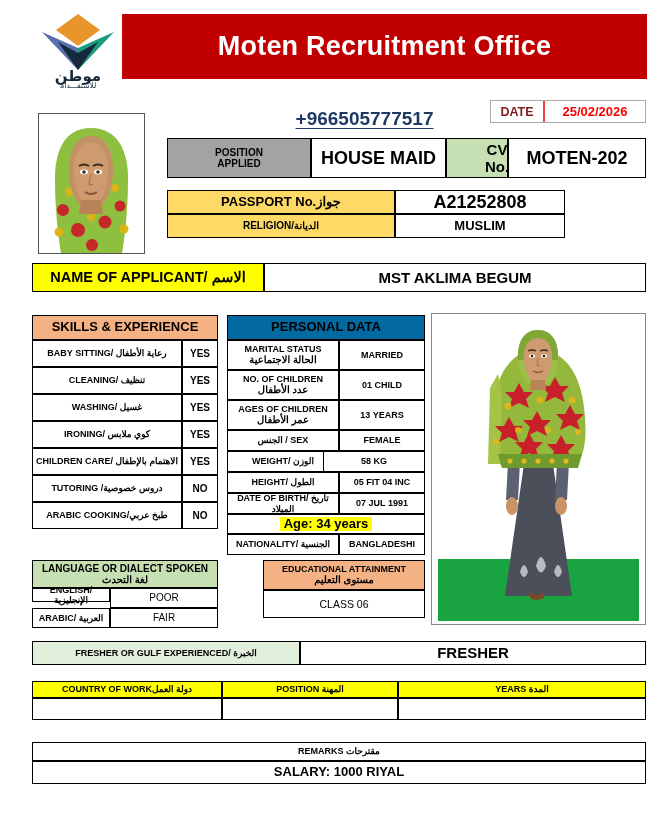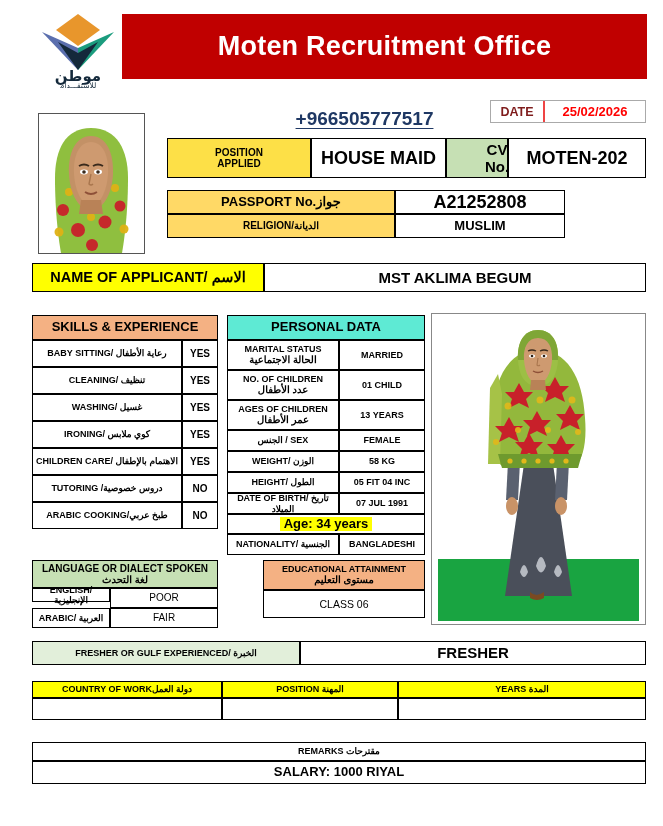--- a/index.html
+++ b/index.html
@@ -103,25 +103,25 @@
     box-sizing: border-box;
     border: 1px solid #000;
     display: flex;
     align-items: center;
     justify-content: center;
     text-align: center;
     background: #fff;
     font-size: 11px;
     line-height: 1.15;
   }
-  .lbl-pink  { background: #fde047; }
+  .lbl-pink  { background: #a3a3a3; }
   .lbl-green { background: #C6E0B4; padding-left: 40px; }
   .lbl-amber { background: #FFD966; }
   .lbl-yellow{ background: #FFFF00; }
-  .lbl-blue  { background: #5eead4; }
+  .lbl-blue  { background: #0369a1; }
   .lbl-orange{ background: #F4B183; }
   .lbl-lgreen{ background: #E2EFDA; }
   .lbl-mgreen{ background: #C6E0B4; }
 
   .big18 { font-size: 18px; font-weight: bold; }
   .big15 { font-size: 15px; font-weight: bold; }
   .big13 { font-size: 13px; font-weight: bold; }
   .sm10  { font-size: 10px; font-weight: bold; }
   .sm9   { font-size: 9px; font-weight: bold; }
 
@@ -278,21 +278,21 @@
   <div class="cell twoline sm9" style="left:227px; top:400px; width:112px; height:30px;">
     <div>AGES OF CHILDREN</div>
     <div class="ar">عمر الأطفال</div>
   </div>
   <div class="cell sm9" style="left:339px; top:400px; width:86px; height:30px;">13 YEARS</div>
 
   <div class="cell sm9" style="left:227px; top:430px; width:112px; height:21px;">الجنس / SEX</div>
   <div class="cell sm9" style="left:339px; top:430px; width:86px; height:21px;">FEMALE</div>
 
   <div class="cell sm9" style="left:227px; top:451px; width:112px; height:21px;">WEIGHT/ الوزن</div>
-  <div class="cell sm9" style="left:339px; top:451px; width:86px; height:21px;">58 KG</div>
+  <div class="cell sm9" style="left:323px; top:451px; width:102px; height:21px;">58 KG</div>
 
   <div class="cell sm9" style="left:227px; top:472px; width:112px; height:21px;">HEIGHT/ الطول</div>
   <div class="cell sm9" style="left:339px; top:472px; width:86px; height:21px;">05 FIT 04 INC</div>
 
   <div class="cell sm9" style="left:227px; top:493px; width:112px; height:21px;">DATE OF BIRTH/ تاريخ الميلاد</div>
   <div class="cell sm9" style="left:339px; top:493px; width:86px; height:21px;">07 JUL 1991</div>
 
   <div class="cell" style="left:227px; top:514px; width:198px; height:20px;">
     <span class="age-hl">Age: 34 years</span>
   </div>

